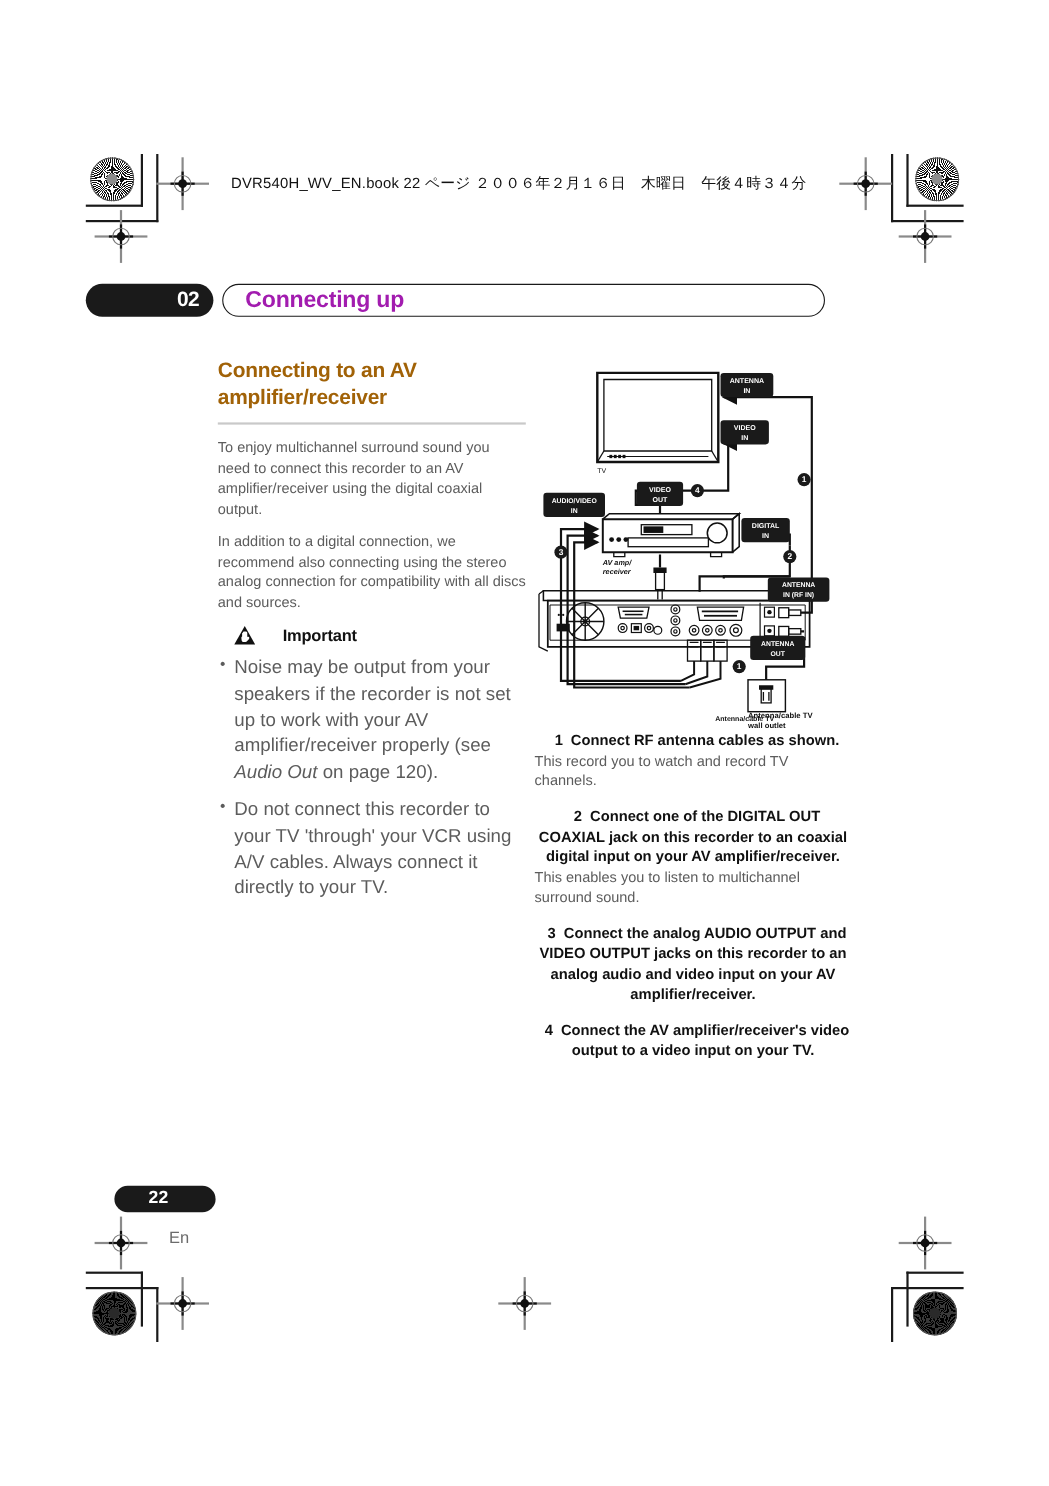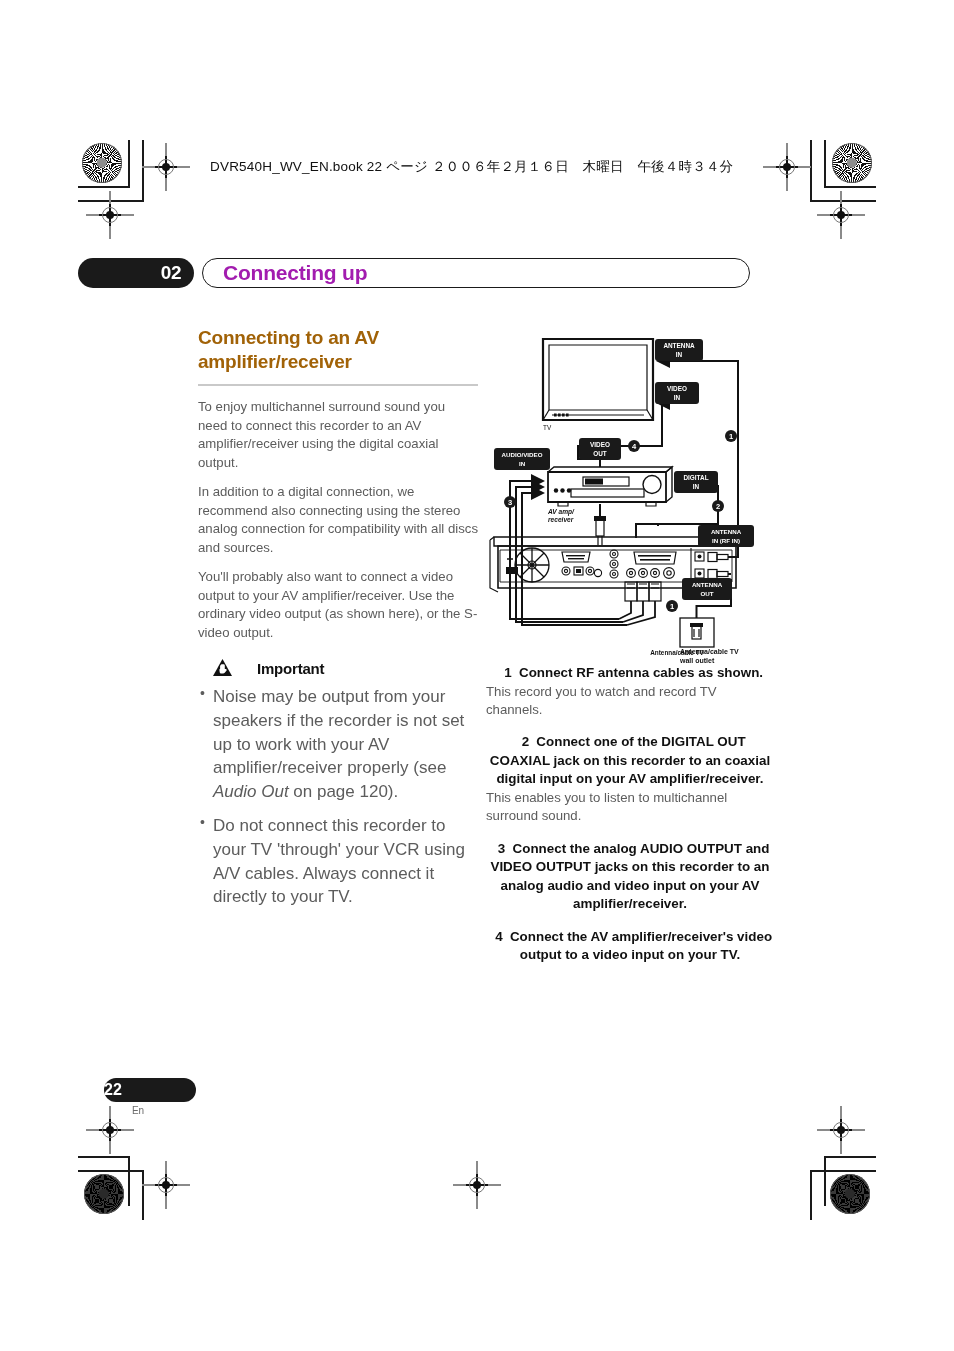--- a/index.html
+++ b/index.html
@@ -211,21 +211,20 @@
     <div class="chapnum">02</div>
     <div class="chaptitle">Connecting up</div>
   </div>
 
   <div class="colL">
     <h1 class="sec">Connecting to an AV amplifier/receiver</h1>
     <div class="rule"></div>
 
     <p class="body">To enjoy multichannel surround sound you need to connect this recorder to an AV amplifier/receiver using the digital coaxial output.</p>
     <p class="body">In addition to a digital connection, we recommend also connecting using the stereo analog connection for compatibility with all discs and sources.</p>
-    <p class="body last">You'll probably also want to connect a video output to your AV amplifier/receiver. Use the ordinary video output (as shown here), or the S-video output.</p>
 
     <div class="imp-head">
       <span class="warnicon">
         <svg viewBox="0 0 21 19" width="21" height="19">
           <polygon points="10.5,1 20,18 1,18" fill="#111"></polygon>
           <path d="M8.6 7.5c0-.7.6-1.3 1.4-1.3h1.2c.9 0 1.6.5 1.6 1.3v3.6c.5-.3 1.1-.3 1.5.1.5.4.5 1.1.1 1.6l-1.7 2c-.4.5-1 .8-1.6.8H9.4c-.9 0-1.6-.6-1.7-1.4l-.3-2.2c-.1-.6.2-1.1.7-1.3V7.5z" fill="#fff"></path>
           <path d="M9.4 7.6h2.6v4.1H9.4z" fill="#fff"></path>
         </svg>
       </span>
       <span class="imp-title">Important</span>
@@ -480,19 +479,19 @@
     </div>
 
     <div class="step">
       <div class="step-t">
         <span class="n">4</span><span>Connect the AV amplifier/receiver's video output to a video input on your TV.</span>
       </div>
     </div>
   </div>
 
   <div style="position:absolute;left:104px;top:1078px;width:92px;">
-    <div style="width:92px;height:24px;background:#1a1a1a;border-radius:12px;color:#fff;font-size:16px;font-weight:bold;display:flex;align-items:center;justify-content:flex-start;padding-right:12px;box-sizing:border-box;">
+    <div style="width:92px;height:24px;background:#1a1a1a;border-radius:12px;color:#fff;font-size:16px;font-weight:bold;display:flex;align-items:center;justify-content:center;padding-right:12px;box-sizing:border-box;">
       <span>22</span>
     </div>
-    <div style="text-align:center;font-size:10px;color:#6b6b6b;margin-top:3px;padding-right:24px;">En</div>
+    <div style="text-align:right;font-size:15px;color:#6b6b6b;margin-top:15px;padding-right:24px;">En</div>
   </div>
 
 </div>
 
 </body></html>

